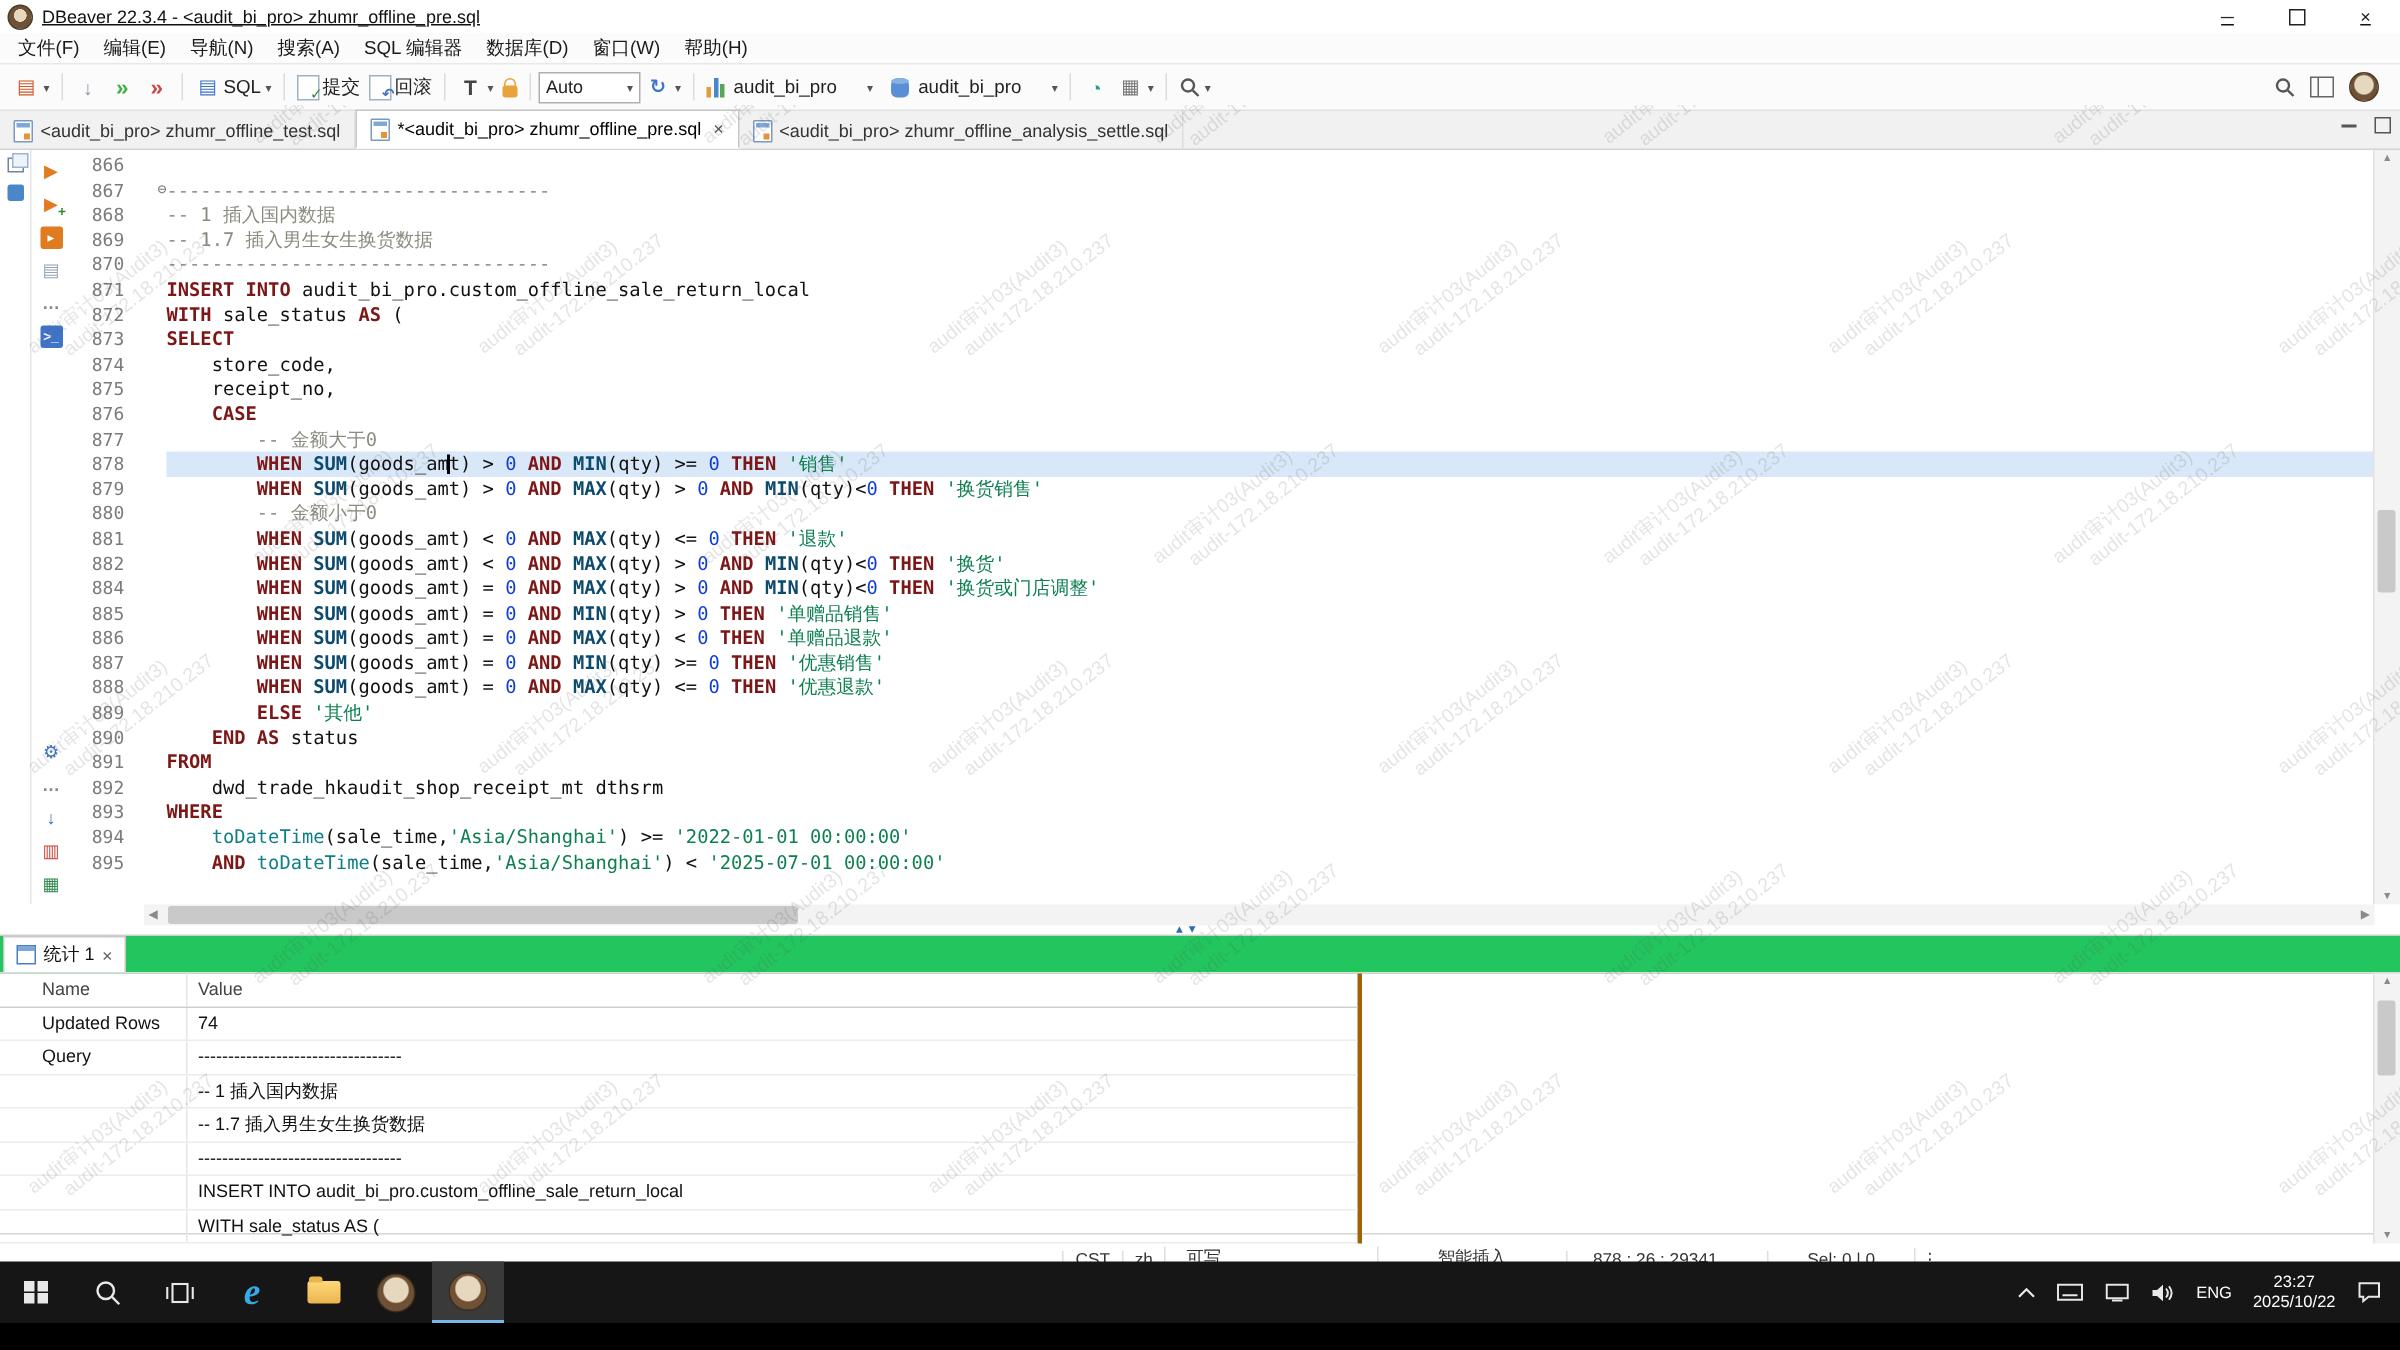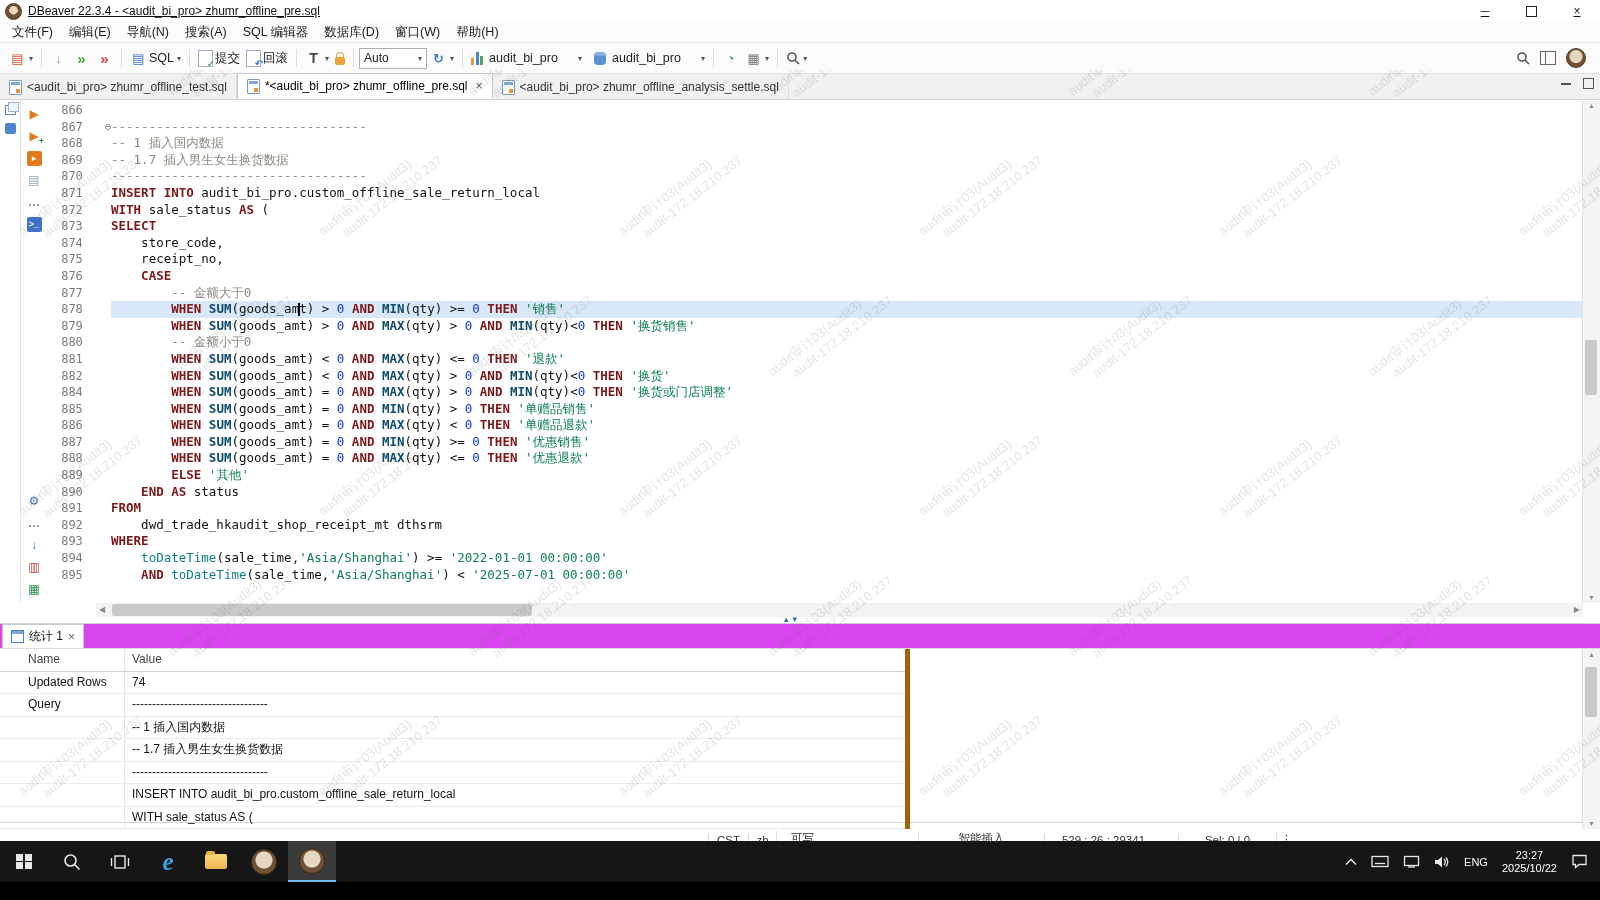--- a/index.html
+++ b/index.html
@@ -89,26 +89,26 @@
 
   
   .hsplit{height:20px;flex:none;position:relative;background:#fff;}
   .hzone{position:absolute;left:96px;right:17px;top:0;height:14px;background:#f3f3f3;}
   .hthumb{position:absolute;left:16px;top:1px;width:420px;height:12px;background:#c9c9c9;border-radius:2px;}
   .harrow{position:absolute;top:2px;font-size:8px;color:#8a8a8a;}
   .sashbtns{position:absolute;left:49%;top:12px;display:flex;gap:4px;color:#2d6cb5;font-size:9px;line-height:8px;}
 
   
   .bottom{height:198px;flex:none;display:flex;flex-direction:column;border-top:1px solid #cfcfcf;background:#fff;position:relative;}
-  .ptabs{height:24px;background:#d946ef;border-bottom:1px solid #dcdcdc;display:flex;align-items:flex-end;padding-left:2px;flex:none;}
+  .ptabs{height:24px;background:#22c55e;border-bottom:1px solid #dcdcdc;display:flex;align-items:flex-end;padding-left:2px;flex:none;}
   .ptab{height:23px;background:#fff;border:1px solid #c9c9c9;border-bottom:none;display:flex;align-items:center;gap:5px;padding:0 8px;font-size:12px;color:#111;}
   .stat-icon{width:11px;height:11px;border:1px solid #4a7fbf;background:linear-gradient(to bottom,#7fa8d9 0 3px,#fff 3px);flex:none;}
   .ptabclose{color:#666;font-size:12px;}
   .grid{flex:1;position:relative;font-size:12px;color:#111;}
-  .gtable{width:905px;border-right:5px solid #a16207;}
+  .gtable{width:905px;border-right:3px solid #a16207;}
   .grow{display:flex;height:21.5px;line-height:21.5px;border-bottom:1px solid #ececec;}
   .grow.ghead{border-bottom:1px solid #cfcfcf;color:#444;}
   .gname{width:96px;flex:none;padding-left:28px;border-right:1px solid #e6e6e6;overflow:hidden;white-space:nowrap;}
   .gval{flex:1;padding-left:7px;overflow:hidden;white-space:nowrap;}
   .pvscroll{position:absolute;right:0;top:0;bottom:0;width:17px;background:#f3f3f3;border-left:1px solid #e2e2e2;}
 
   
   .statusbar{height:23px;flex:none;border-top:1px solid #d4d4d4;background:#fff;display:flex;align-items:flex-end;font-size:11.5px;color:#333;}
   .sb-spacer{flex:1;}
   .sb-seg{border-left:1px solid #ddd;display:flex;align-items:center;justify-content:center;white-space:nowrap;padding:0 4px;box-sizing:border-box;}
@@ -491,21 +491,21 @@
     </div>
   </div>
 
   <div class="statusbar" id="statusbar">
     <span class="sb-spacer"></span>
   <span class="sb-seg" style="width: 40px;">CST</span>
       <span class="sb-seg" style="width: 28px;">zh</span>
       <span class="sb-seg" style="width: 52px;">可写</span>
       <span class="sb-seg" style="width: 90px;"></span>
       <span class="sb-seg" style="width: 126px;">智能插入</span>
-      <span class="sb-seg" style="width: 118px;">529 : 26 : 29341</span>
+      <span class="sb-seg" style="width: 118px;">878 : 26 : 29341</span>
       <span class="sb-seg" style="width: 98px; margin-left: 16px;">Sel: 0 | 0</span>
       <span class="sb-seg" style="width: 20px;">⋮</span>
       <span class="sb-seg" style="width: 304px;"></span>
     </div>
 
   <div class="watermarks" id="watermarks">
       <div class="wm" style="left: 160px; top: -30px;">
         <div class="wm1">audit审计03(Audit3)</div>
         <div class="wm2">audit-172.18.210.237</div>
       </div>

